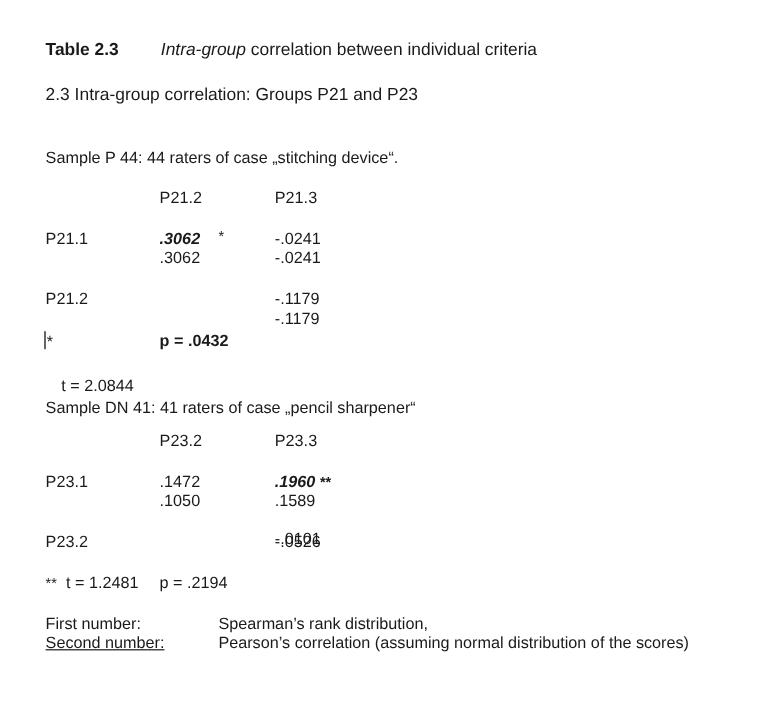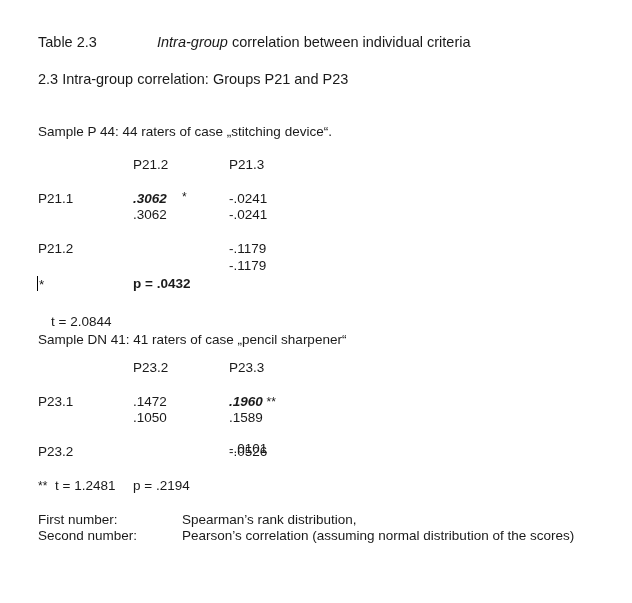--- a/index.html
+++ b/index.html
@@ -10,39 +10,39 @@
     body {
       width: 632px;
       height: 603px;
       position: relative;
       overflow: hidden;
       font-family: "Liberation Sans", sans-serif;
       font-size: 13.5px;
       color: #1a1a1a;
     }
     .abs { position: absolute; white-space: nowrap; line-height: 16px; }
-    .bold { font-weight: normal; }
+    .bold { font-weight: bold; }
     .italic { font-style: italic; }
     .bi { font-weight: bold; font-style: italic; }
     .title-label { font-size: 14.5px; }
     .title-text { font-size: 14.5px; }
     .cursor {
       display: inline-block;
       width: 1px;
       height: 15px;
       background: #000;
       vertical-align: -2px;
       margin-right: 1px;
     }
   </style>
 </head>
 <body>
 
 <div class="abs bold title-label" style="left:38px; top:34px;">Table 2.3</div>
-<div class="abs title-text" style="left:134px; top:34px;margin-left:23px;">
+<div class="abs title-text" style="left:134px; top:34px;">
   <span class="italic">Intra-group</span><span> correlation between individual criteria</span>
 </div>
 <div class="abs title-text" style="left:38px; top:71px;">2.3 Intra-group correlation: Groups P21 and P23</div>
 
 <div>
   <div class="abs" style="left:38px; top:124px;">Sample P 44: 44 raters of case „stitching device“.</div>
 
   <div class="abs" style="left:133px; top:157px;">P21.2</div>
   <div class="abs" style="left:229px; top:157px;">P21.3</div>
 
@@ -88,15 +88,15 @@
   <div class="abs" style="left:38px; top:478px;">
     <span style="font-size:12px;">**</span>
   </div>
   <div class="abs" style="left:55px; top:478px;">t = 1.2481</div>
   <div class="abs" style="left:133px; top:478px;">p = .2194</div>
 </div>
 
 <div>
   <div class="abs" style="left:38px; top:512px;">First number:</div>
   <div class="abs" style="left:182px; top:512px;">Spearman’s rank distribution,</div>
-  <div class="abs" style="left:38px; top:528px;">Second number:</div>
+  <div class="abs" style="left:38px; top:528px;text-decoration:underline;">Second number:</div>
   <div class="abs" style="left:182px; top:528px;">Pearson’s correlation (assuming normal distribution of the scores)</div>
 </div>
 
 </body></html>

